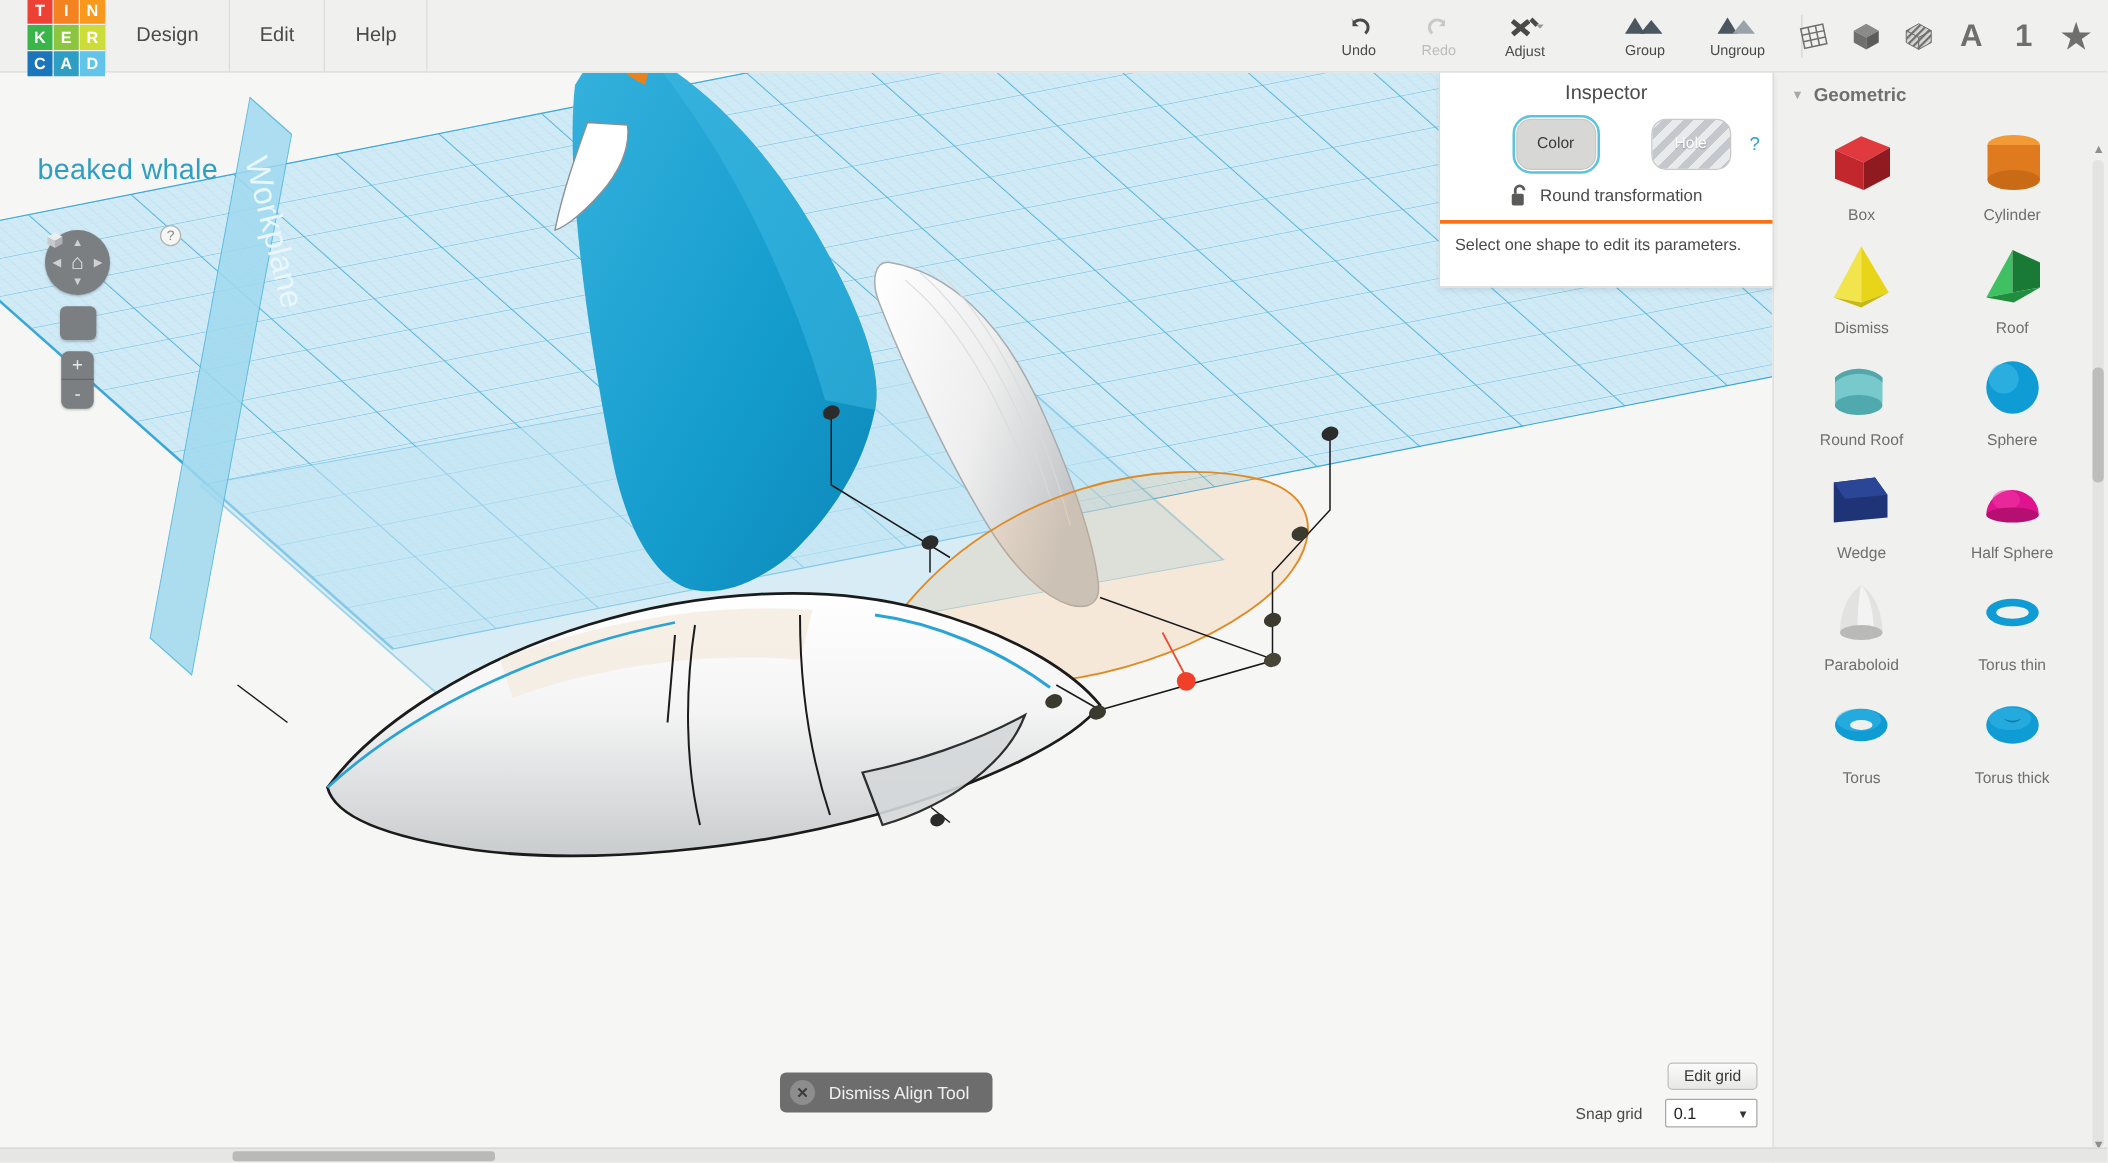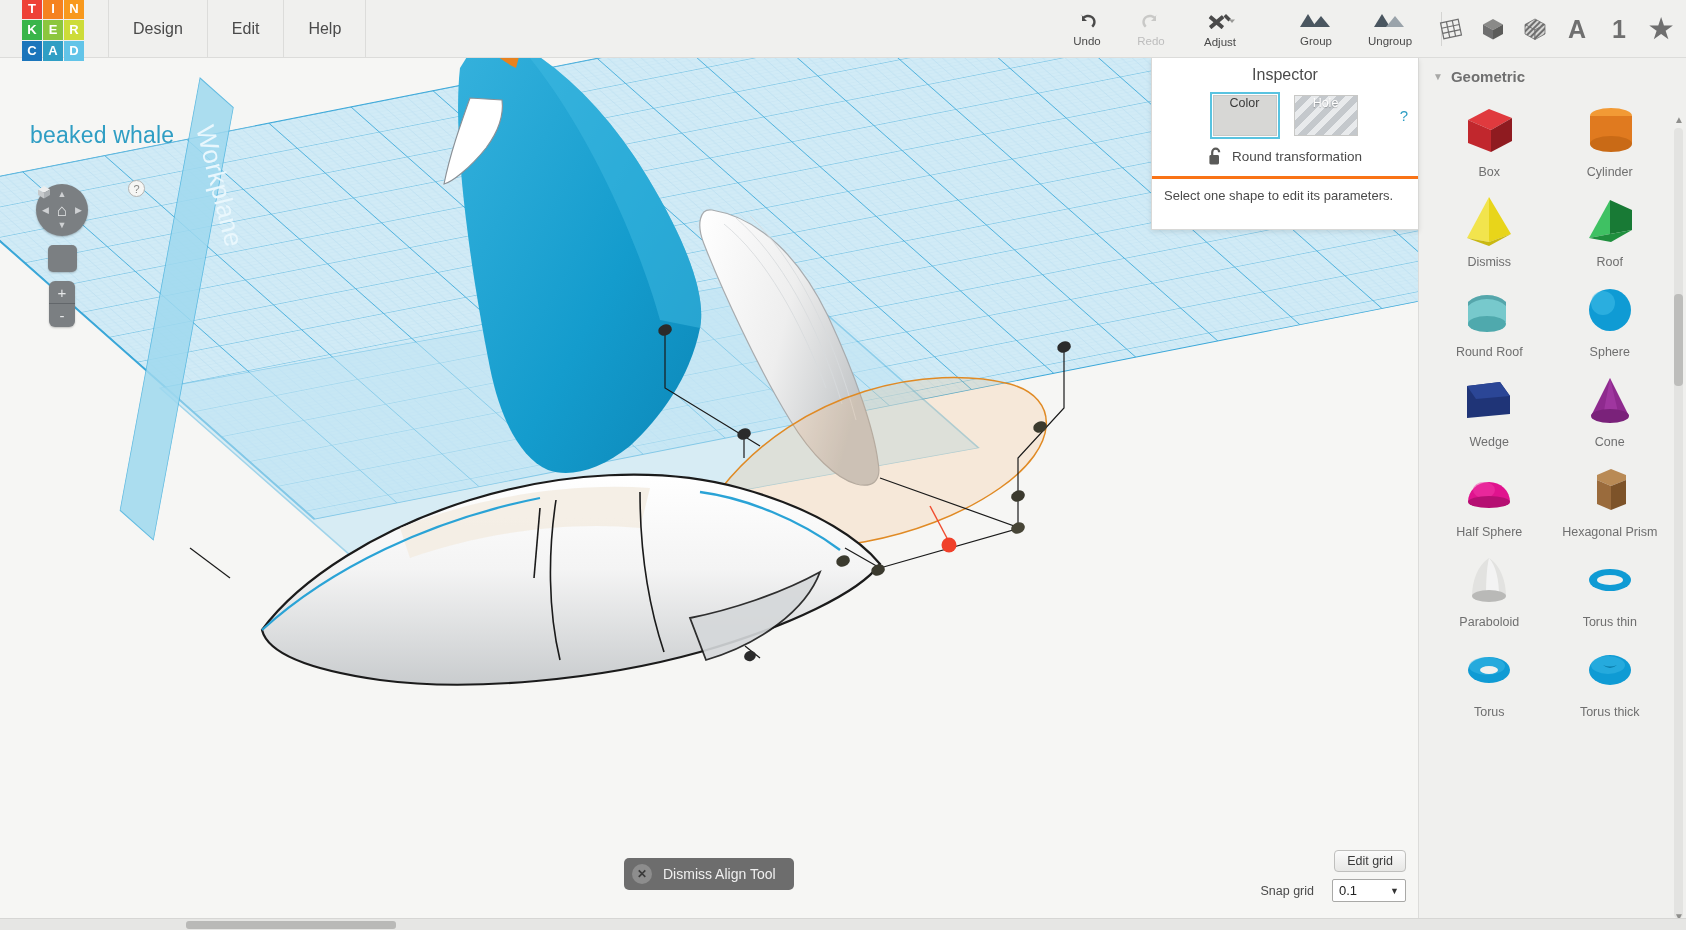--- a/index.html
+++ b/index.html
@@ -21,21 +21,21 @@
   .logo {
     width: 62px; height: 62px; margin-left: 22px; margin-top: 2px;
     display: grid; grid-template-columns: repeat(3, 1fr); grid-template-rows: repeat(3, 1fr);
     gap: 1px;
   }
   .logo span {
     color: #fff; font-weight: bold; font-size: 13px;
     display: flex; align-items: center; justify-content: center;
     font-family: "Liberation Sans", sans-serif;
   }
-  .menus { display: flex; align-items: center; margin-left: 24px; height: 58px; justify-content: flex-end; }
+  .menus { display: flex; align-items: center; height: 58px; justify-content: flex-end; }
   .menu-item {
     padding: 0 24px; height: 58px; display: flex; align-items: center;
     font-size: 16px; color: #4a4a4a; border-right: 1px solid #dcdcda;
     cursor: pointer;
   }
   .menu-item:first-child { border-left: 1px solid #dcdcda; }
 
   .tools { position: absolute; left: 1055px; top: 0; height: 58px; display: flex; align-items: center; }
   .tool {
     width: 64px; height: 56px; display: flex; flex-direction: column;
@@ -131,23 +131,23 @@
 
   
   .inspector {
     position: absolute; top: 58px; left: 1151px; width: 268px; height: 172px;
     background: #fff; border: 1px solid #d8d8d6; border-top: none;
     box-shadow: 0 2px 5px rgba(0,0,0,.10); z-index: 30;
   }
   .inspector h2 { text-align: center; font-size: 16px; font-weight: normal; color: #4a4a4a; padding-top: 8px; }
   .insp-row { display: flex; align-items: flex-start; justify-content: center; margin-top: 11px; position: relative; }
   .swatch {
-    width: 64px; height: 41px; border-radius: 0; border: 1px solid #c8c8c6;
-    display: flex; align-items: flex-start; justify-content: center;
-    padding-bottom: 4px; font-size: 12.5px; color: #3a3a3a; cursor: pointer;
+    width: 64px; height: 41px; border-radius: 12px; border: 1px solid #c8c8c6;
+    display: flex; align-items: center; justify-content: center;
+    padding-bottom: 4px; font-size: 12.5px; color: #3a3a3a; cursor: pointer; margin-left: 27px;
   }
   .swatch.color { background: #d7d7d5; outline: 2px solid #59c3e0; outline-offset: 1px; margin-right: 17px; }
   .swatch.hole {
     background: repeating-linear-gradient(-45deg, #c4c8cc 0 6px, #e8eaec 6px 12px);
     color: #fff; text-shadow: 0 1px 1px rgba(0,0,0,.25);
   }
   .insp-help { position: absolute; right: 10px; top: 12px; color: #2f9ec4; font-size: 15px; cursor: pointer; }
   .lockrow { display: flex; align-items: center; justify-content: center; margin-top: 11px; gap: 8px; cursor: pointer; }
   .lockrow .ltext { font-size: 13.5px; color: #4a4a4a; }
   .insp-note {
@@ -550,46 +550,26 @@
             <svg width="66" height="60" viewBox="0 0 66 60">
               <polygon points="11,16 44,12 54,26 54,44 11,48" fill="#1f3477"></polygon>
       <polygon points="11,16 44,12 54,26 20,29" fill="#2b4696"></polygon>
             </svg>
           </div>
           <div class="shape-label">Wedge</div>
         </div>
         <div class="shape-cell">
           <div class="shape-art">
             <svg width="66" height="60" viewBox="0 0 66 60">
-              <path d="M33 8 L52 46 L14 46 Z" fill="#8e2a8e"></path>
-      <path d="M33 8 L42 46 L26 46 Z" fill="#ad3fad" opacity="0.55"></path>
-      <ellipse cx="33" cy="46" rx="19" ry="7" fill="#7a227a"></ellipse>
-            </svg>
-          </div>
-          <div class="shape-label">Cone</div>
-        </div>
-        <div class="shape-cell">
-          <div class="shape-art">
-            <svg width="66" height="60" viewBox="0 0 66 60">
               <path d="M12 42 A21 20 0 0 1 54 42 Z" fill="#e0138e"></path>
       <ellipse cx="28" cy="30" rx="11" ry="8" fill="#f23ba8" opacity="0.5"></ellipse>
       <ellipse cx="33" cy="42" rx="21" ry="6" fill="#b50f72"></ellipse>
             </svg>
           </div>
           <div class="shape-label">Half Sphere</div>
-        </div>
-        <div class="shape-cell">
-          <div class="shape-art">
-            <svg width="66" height="60" viewBox="0 0 66 60">
-              <polygon points="20,15 34,9 49,15 49,20 34,26 20,20" fill="#b98a55"></polygon>
-      <polygon points="20,20 34,26 34,50 20,44" fill="#9a6b3c"></polygon>
-      <polygon points="49,20 34,26 34,50 49,44" fill="#7d5329"></polygon>
-            </svg>
-          </div>
-          <div class="shape-label">Hexagonal Prism</div>
         </div>
         <div class="shape-cell">
           <div class="shape-art">
             <svg width="66" height="60" viewBox="0 0 66 60">
               <path d="M33 8 C45 16 50 32 50 46 L16 46 C16 32 21 16 33 8 Z" fill="#e2e2e0"></path>
       <path d="M33 8 C40 16 43 30 43 46 L30 46 C30 30 31 16 33 8 Z" fill="#ffffff" opacity="0.6"></path>
       <ellipse cx="33" cy="46" rx="17" ry="6" fill="#b9b9b7"></ellipse>
             </svg>
           </div>
           <div class="shape-label">Paraboloid</div>

